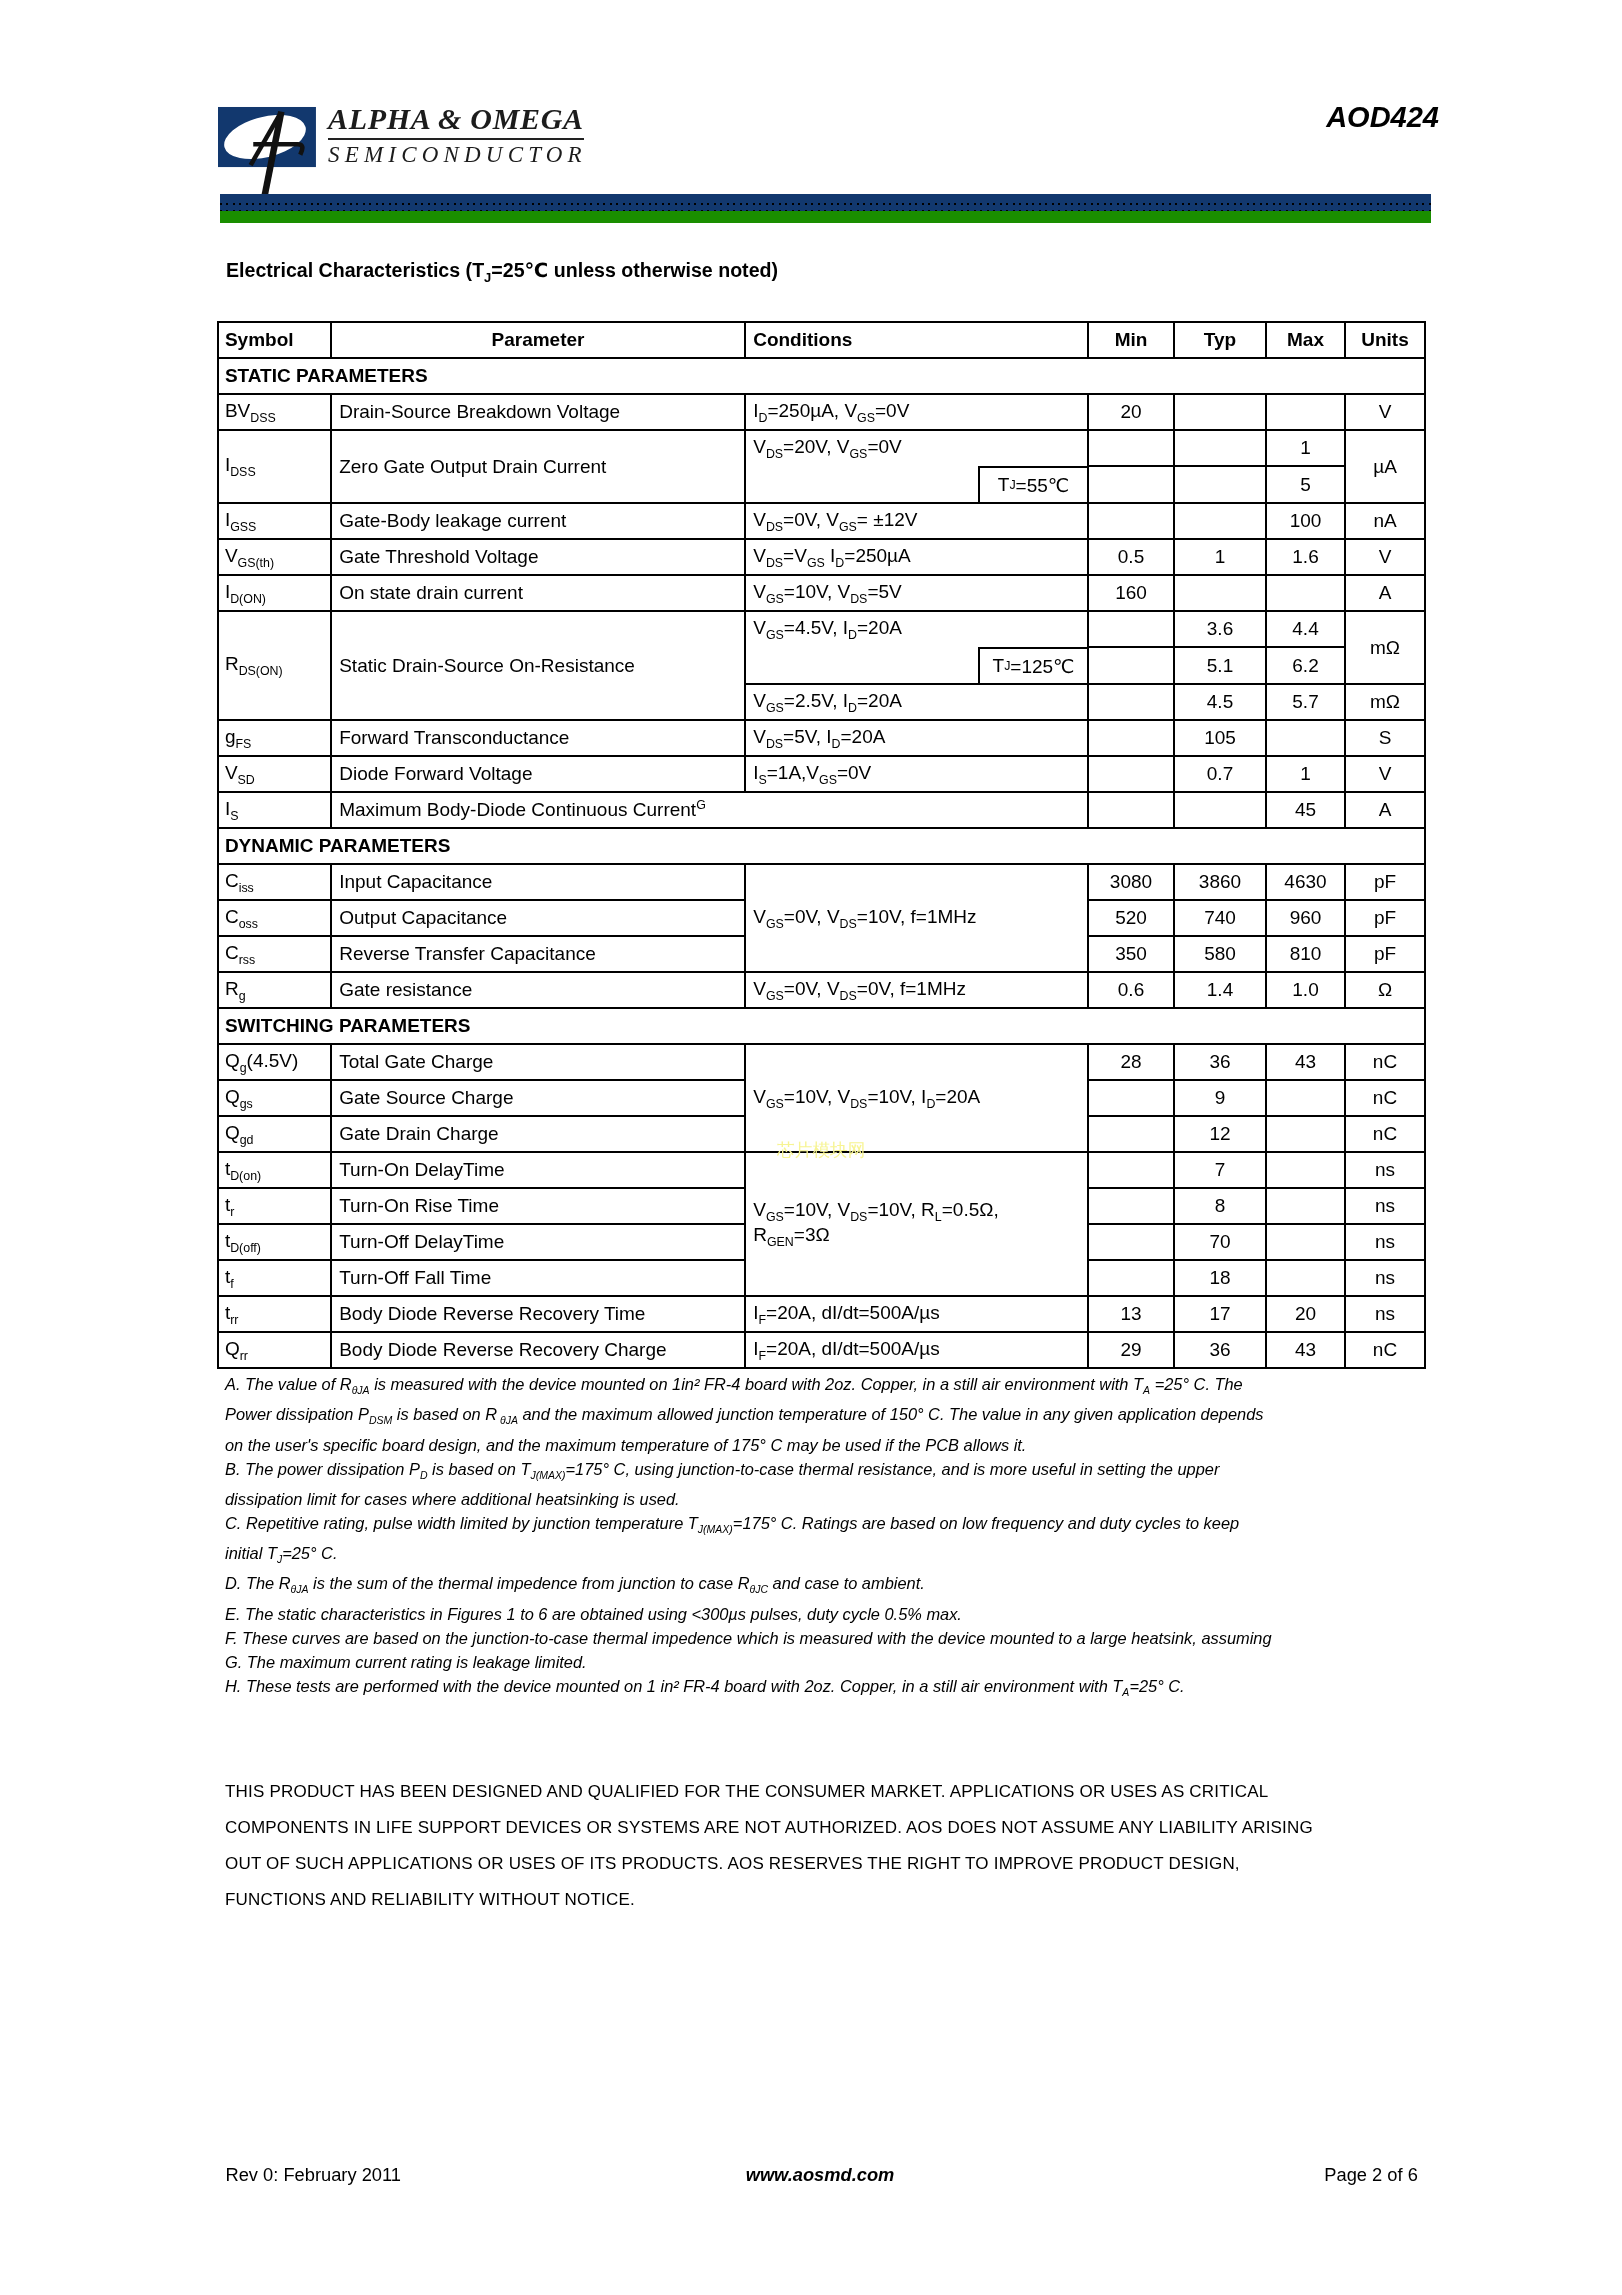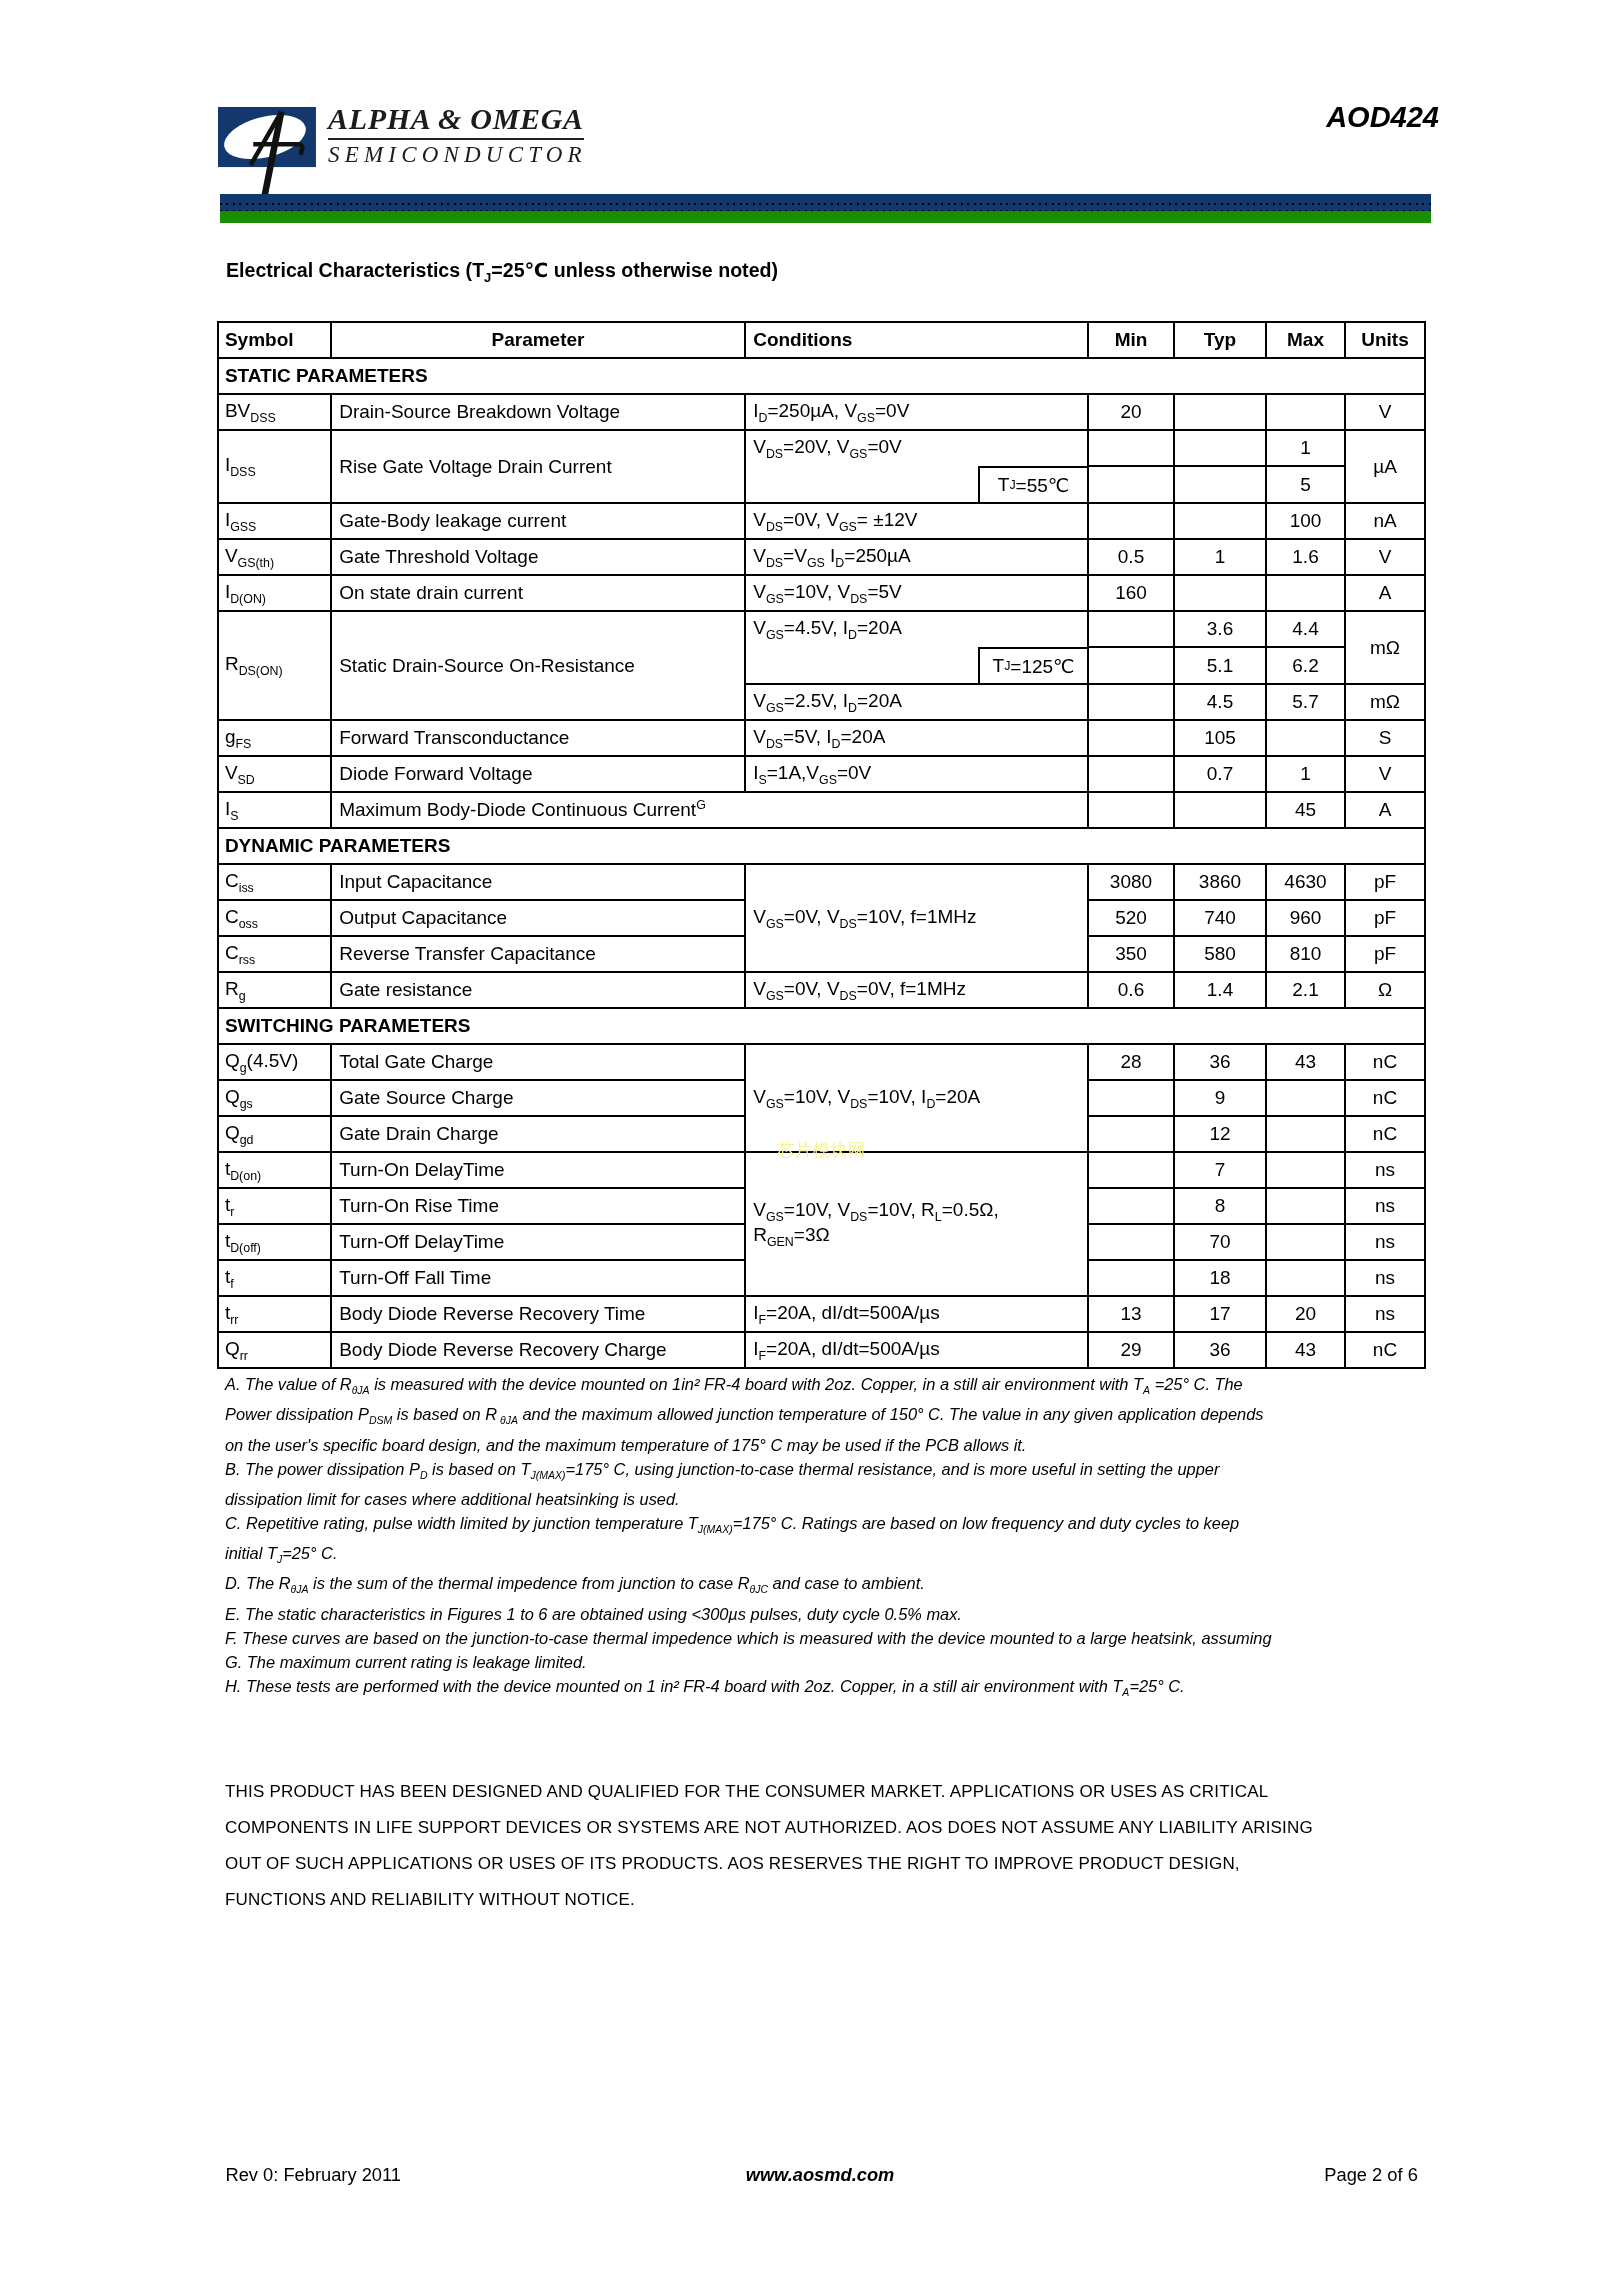--- a/index.html
+++ b/index.html
@@ -122,21 +122,21 @@
     <td class="sym">BV<sub>DSS</sub></td>
     <td class="par">Drain-Source Breakdown Voltage</td>
     <td class="cond">I<sub>D</sub>=250µA, V<sub>GS</sub>=0V</td>
     <td class="ctr">20</td>
     <td class="ctr"></td>
     <td class="ctr"></td>
     <td class="ctr">V</td>
   </tr>
   <tr>
     <td class="sym" rowspan="2">I<sub>DSS</sub></td>
-    <td class="par" rowspan="2">Rise Gate Voltage Drain Current</td>
+    <td class="par" rowspan="2">Zero Gate Output Drain Current</td>
     <td class="cond nbb">V<sub>DS</sub>=20V, V<sub>GS</sub>=0V</td>
     <td class="ctr"></td>
     <td class="ctr"></td>
     <td class="ctr">1</td>
     <td class="ctr" rowspan="2">µA</td>
   </tr>
   <tr>
     <td class="subcell nbt">
       <div class="subbox">T<sub>J</sub>=55℃</div>
     </td>
@@ -248,21 +248,21 @@
     <td class="ctr">580</td>
     <td class="ctr">810</td>
     <td class="ctr">pF</td>
   </tr>
   <tr>
     <td class="sym">R<sub>g</sub></td>
     <td class="par">Gate resistance</td>
     <td class="cond">V<sub>GS</sub>=0V, V<sub>DS</sub>=0V, f=1MHz</td>
     <td class="ctr">0.6</td>
     <td class="ctr">1.4</td>
-    <td class="ctr">2.1</td>
+    <td class="ctr">1.0</td>
     <td class="ctr">Ω</td>
   </tr>
   <tr>
     <td class="sect" colspan="7">SWITCHING PARAMETERS</td>
   </tr>
   <tr>
     <td class="sym">Q<sub>g</sub>(4.5V)</td>
     <td class="par">Total Gate Charge</td>
     <td class="cond" rowspan="3">V<sub>GS</sub>=10V, V<sub>DS</sub>=10V, I<sub>D</sub>=20A</td>
     <td class="ctr">28</td>

